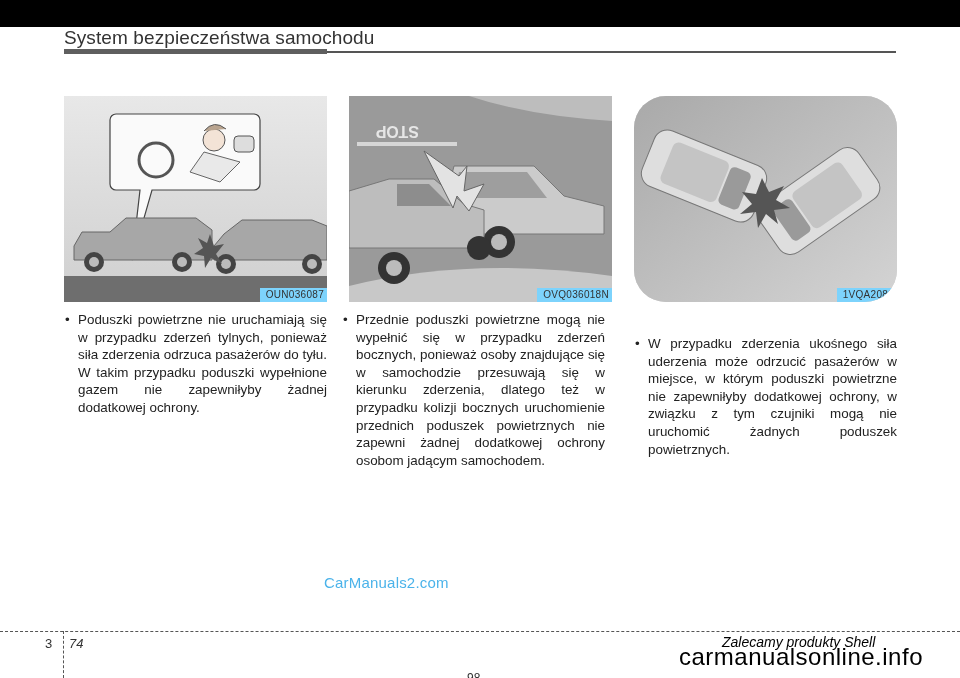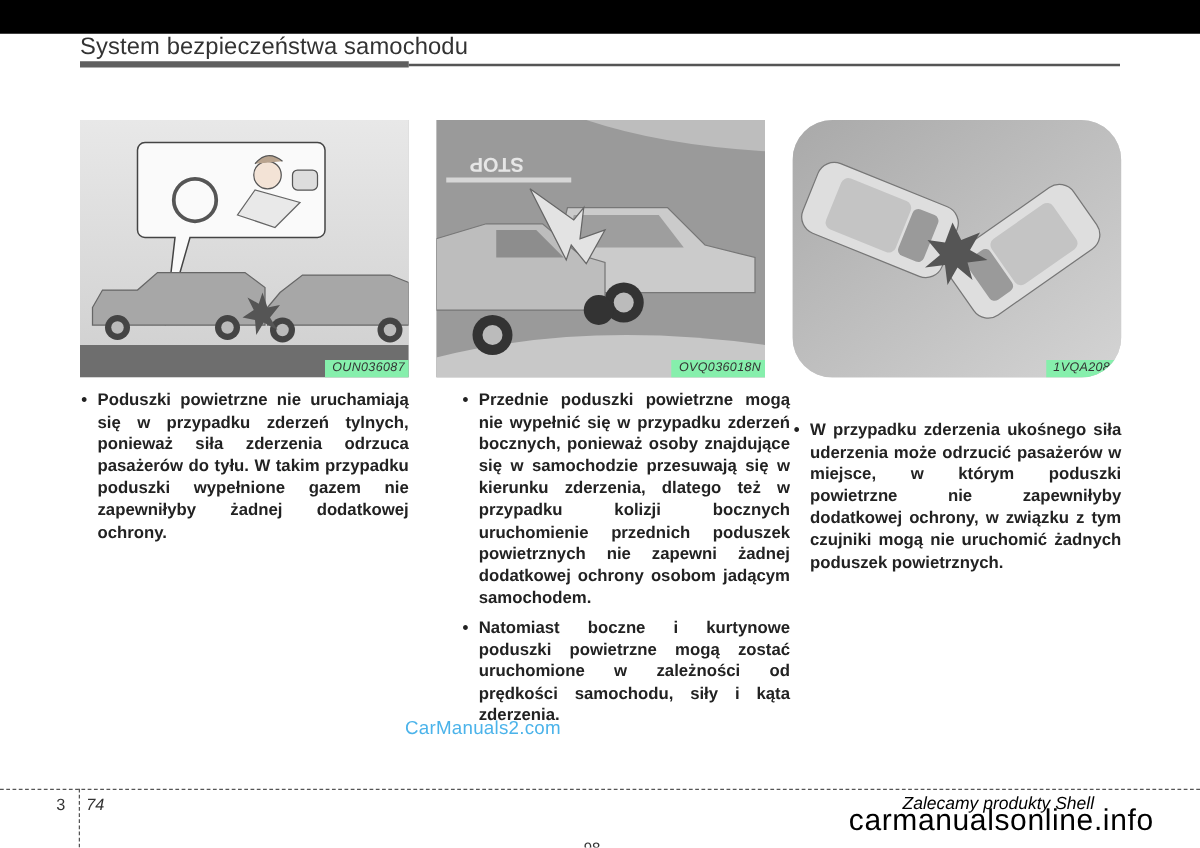--- a/index.html
+++ b/index.html
@@ -4,23 +4,23 @@
 <style>
   html,body{margin:0;padding:0;}
   body{width:960px;height:678px;position:relative;background:#fff;overflow:hidden;font-family:"Liberation Sans",sans-serif;color:#222;}
   .topbar{position:absolute;left:0;top:0;width:960px;height:27px;background:#000;}
   .section-title{position:absolute;left:64px;top:27px;font-family:Liberation Sans, sans-serif;font-size:19px;color:#333;letter-spacing:0.1px;white-space:nowrap;}
   .rule-thick{position:absolute;left:64px;top:49px;width:263px;height:5px;background:#5f5f5f;}
   .rule-thin{position:absolute;left:327px;top:50.5px;width:569px;height:2px;background:#555;}
 
   .figure{position:absolute;top:96px;width:263px;height:206px;background:#cfcfcf;overflow:hidden;}
   .figure svg{position:absolute;left:0;top:0;}
-  .fig-code{position:absolute;right:0;bottom:0;background:#86efac;font-size:10px;color:#333;padding:1px 3px 1px 6px;line-height:12px;letter-spacing:0.3px;font-style:italic;}
+  .fig-code{position:absolute;right:0;bottom:0;background:#7dd3fc;font-size:10px;color:#333;padding:1px 3px 1px 6px;line-height:12px;letter-spacing:0.3px;}
 
-  .col{position:absolute;top:311px;width:263px;font-size:13.4px;line-height:17.6px;color:#222;font-weight:bold;}
+  .col{position:absolute;top:311px;width:263px;font-size:13.4px;line-height:17.6px;color:#222;}
   .bullet{position:relative;padding-left:14px;text-align:justify;text-align-last:left;margin-bottom:6px;}
   .bullet::before{content:"•";position:absolute;left:1px;top:0;}
 
   .watermark-blue{position:absolute;left:324px;top:574px;font-size:15px;color:#4bb3ea;letter-spacing:0.2px;text-align:center;}
   .footer-dash{position:absolute;left:0;top:631px;width:960px;height:0;border-top:1px dashed #555;}
   .footer-vdash{position:absolute;left:63px;top:631px;width:0;height:47px;border-left:1px dashed #555;}
   .chap-num{position:absolute;left:45px;top:636px;font-size:13px;color:#333;}
   .page-num{position:absolute;left:69px;top:636px;font-size:13px;color:#333;font-style:italic;}
   .pdf-page{position:absolute;left:467px;top:636px;font-size:12px;color:#333;margin-top:35px;}
   .footer-right{position:absolute;left:722px;top:634px;font-size:14px;font-style:italic;color:#000000;}
@@ -113,23 +113,22 @@
       <rect x="-44" y="-20" width="22" height="40" rx="5" fill="#9a9a9a"></rect>
     </g>
     <polygon points="128,82 135,96 150,90 142,104 156,112 140,114 144,128 132,118 124,132 122,116 106,118 118,108 108,96 122,98" fill="#555"></polygon>
   </svg>
   <div class="fig-code">1VQA2089</div>
 </div>
 
 <div class="col" style="left:64px;">
   <div class="bullet">Poduszki powietrzne nie uruchamiają się w przypadku zderzeń tylnych, ponieważ siła zderzenia odrzuca pasażerów do tyłu.  W takim przypadku poduszki wypełnione gazem nie zapewniłyby żadnej dodatkowej ochrony.</div>
 </div>
-<div class="col" style="left:369px;">
+<div class="col" style="left:342px;">
   <div class="bullet">Przednie poduszki powietrzne mogą nie wypełnić się w przypadku zderzeń bocznych, ponieważ osoby znajdujące się w samochodzie przesuwają się w kierunku zderzenia, dlatego też w przypadku kolizji bocznych uruchomienie przednich poduszek powietrznych nie zapewni żadnej dodatkowej ochrony osobom jadącym samochodem.</div>
-  <div class="bullet">Natomiast boczne i kurtynowe poduszki powietrzne mogą zostać uruchomione w zależności od prędkości samochodu, siły i kąta zderzenia.</div>
 </div>
 <div class="col" style="left:634px;margin-top:24px;">
   <div class="bullet">W przypadku zderzenia ukośnego siła uderzenia może odrzucić pasażerów w miejsce, w którym poduszki powietrzne nie zapewniłyby dodatkowej ochrony, w związku z tym czujniki mogą nie uruchomić żadnych poduszek powietrznych.</div>
 </div>
 
 <div class="watermark-blue">CarManuals2.com</div>
 
 <div class="footer-dash"></div>
 <div class="footer-vdash"></div>
 <div class="chap-num">3</div>

